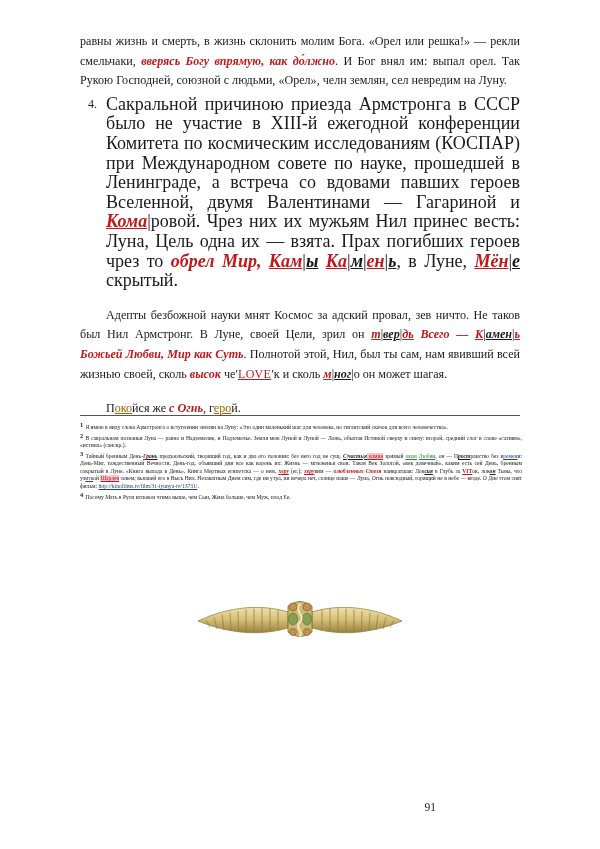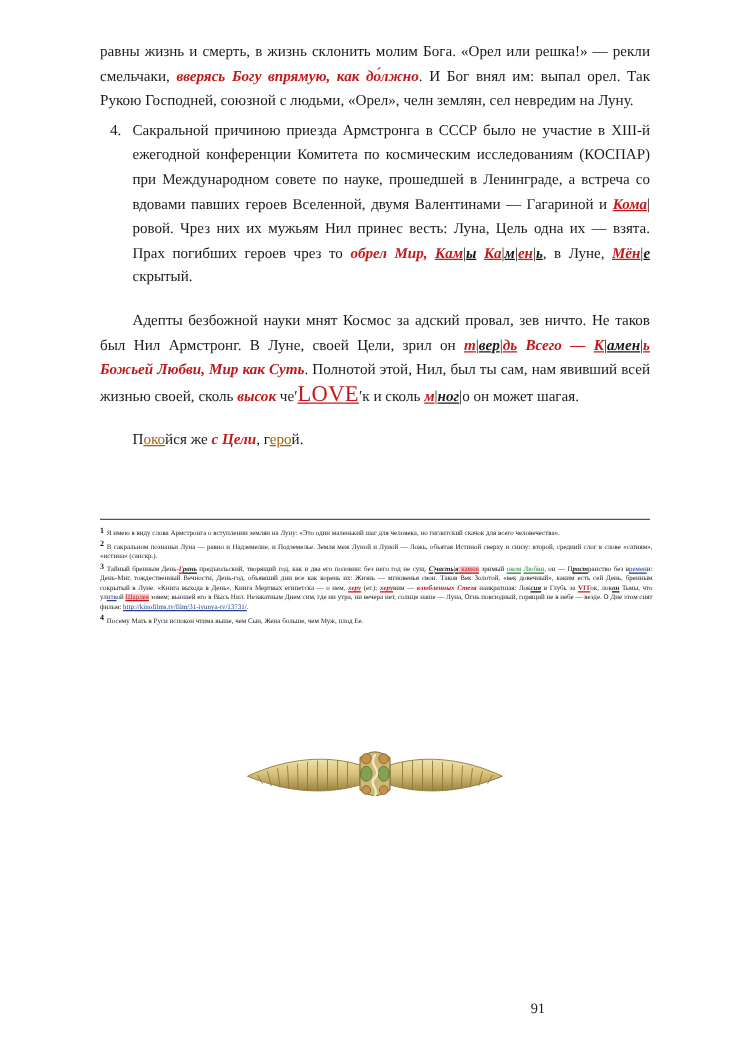--- a/index.html
+++ b/index.html
@@ -45,21 +45,21 @@
     width: 26px;
     flex: 0 0 26px;
     font-size: 12.1px;
     line-height: 19.6px;
     text-align: left;
     padding-left: 8px;
     box-sizing: border-box;
   }
   .numlist .item-text {
     flex: 1 1 auto;
-    font-size: 12px;
+    font-size: 18px;
     line-height: 19.6px;
     text-align: justify;
   }
 
   
   .red {
     color: #a16207;
   }
   .redbi {
     color: #c0191c;
@@ -83,21 +83,21 @@
   .bar {
     color: #1a1a1a;
     font-weight: normal;
     font-style: normal;
     text-decoration: none;
   }
   .love {
     color: #c0191c;
     font-weight: normal;
     font-style: normal;
-    font-size: 18px;
+    font-size: 12px;
     text-decoration: underline;
     letter-spacing: 0.3px;
   }
   .vit {
     color: #c0191c;
     font-weight: bold;
     text-decoration: underline;
   }
   .hl-pink {
     color: #c0191c;
@@ -175,21 +175,21 @@
       <div class="marker">4.</div>
       <div class="item-text"><span>Сакральной причиною приезда Армстронга в СССР было не участие в XIII-й ежегодной конференции Комитета по космическим исследованиям (КОСПАР) при Международном совете по науке, прошедшей в Ленинграде, а встреча со вдовами павших героев Вселенной, двумя Валентинами — Гагариной и </span><span class="seg-r">Кома</span><span class="bar">|</span><span>ровой. Чрез них их мужьям Нил принес весть: Луна, Цель одна их — взята. Прах погибших героев чрез то </span><span class="redbi">обрел Мир,</span><span> </span><span class="seg-r">Кам</span><span class="bar">|</span><span class="seg-k">ы</span><span> </span><span class="seg-r">Ка</span><span class="bar">|</span><span class="seg-k">м</span><span class="bar">|</span><span class="seg-r">ен</span><span class="bar">|</span><span class="seg-k">ь</span><span>, в Луне, </span><span class="seg-r">Мён</span><span class="bar">|</span><span class="seg-k">е</span><span> скрытый.</span></div>
     </div>
 
     <div class="spacer-para"></div>
 
     <p class="body indent"><span>Адепты безбожной науки мнят Космос за адский провал, зев ничто. Не таков был Нил Армстронг. В Луне, своей Цели, зрил он </span><span class="seg-r">т</span><span class="bar">|</span><span class="seg-k">вер</span><span class="bar">|</span><span class="seg-r">дь</span><span class="redbi"> Всего — </span><span class="seg-r">К</span><span class="bar">|</span><span class="seg-k">амен</span><span class="bar">|</span><span class="seg-r">ь</span><span> </span><span class="redbi">Божьей Любви, Мир как Суть</span><span>. Полнотой этой, Нил, был ты сам, нам явивший всей жизнью своей, сколь </span><span class="redbi">высок</span><span> че′</span><span class="love">LOVE</span><span>′к и сколь </span><span class="seg-r">м</span><span class="bar">|</span><span class="seg-k">ног</span><span class="bar">|</span><span>о он может шагая.</span></p>
 
     <div class="spacer-para"></div>
 
-    <p class="body indent"><span>П</span><span class="red u">око</span><span>йся же </span><span class="redbi">с Цели</span><span>, г</span><span class="red u">еро</span><span>й.</span></p>
+    <p class="body indent"><span>П</span><span class="red u">око</span><span>йся же </span><span class="redbi">с Огнь</span><span>, г</span><span class="red u">еро</span><span>й.</span></p>
 
   </div>
 
   <div class="fn-rule"></div>
 
   <div class="footnotes">
 
     <p class="fn"><sup>1</sup><span>Я имею в виду слова Армстронга о вступлении землян на Луну: «Это один маленький шаг для человека, но гигантский скачок для всего человечества».</span></p>
 
     <p class="fn"><sup>2</sup><span>В сакральном познаньи Луна — равно и Надземелие, и Подземелье. Земля меж Луной и Луной — Ложь, объятая Истиной сверху и снизу: второй, средний слог в слове «сатиям», «истина» (санскр.).</span></p>

